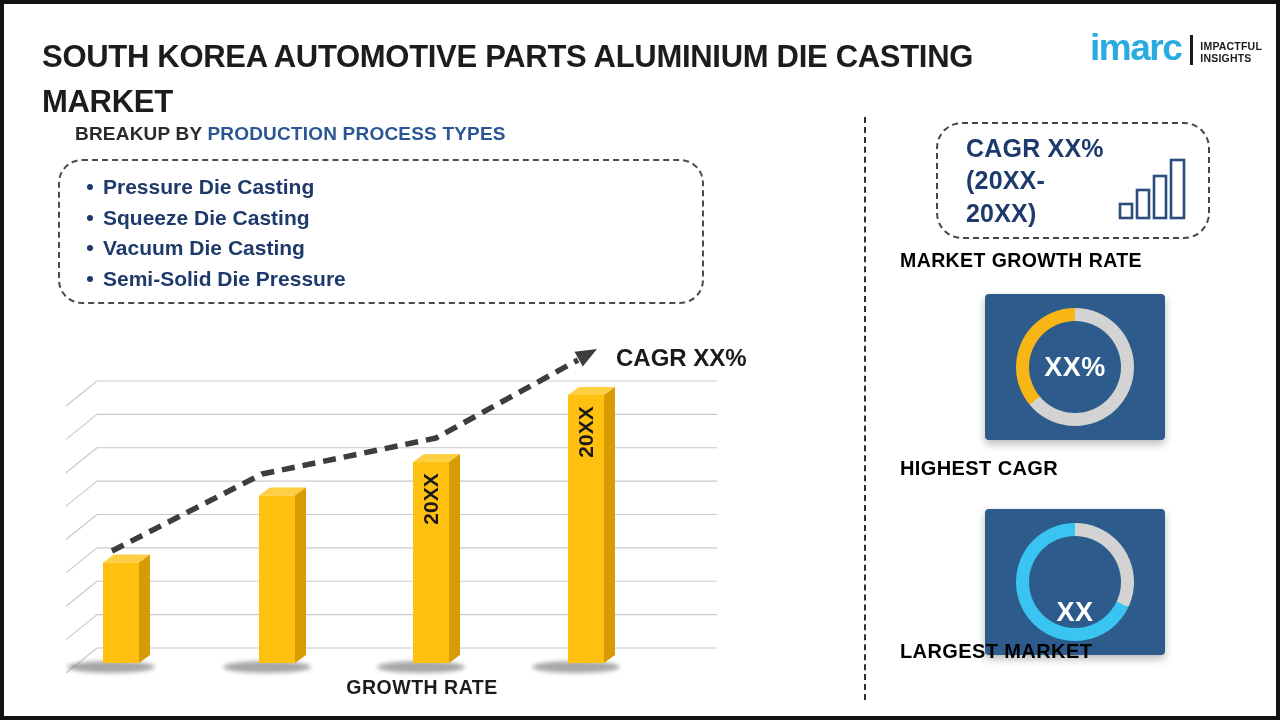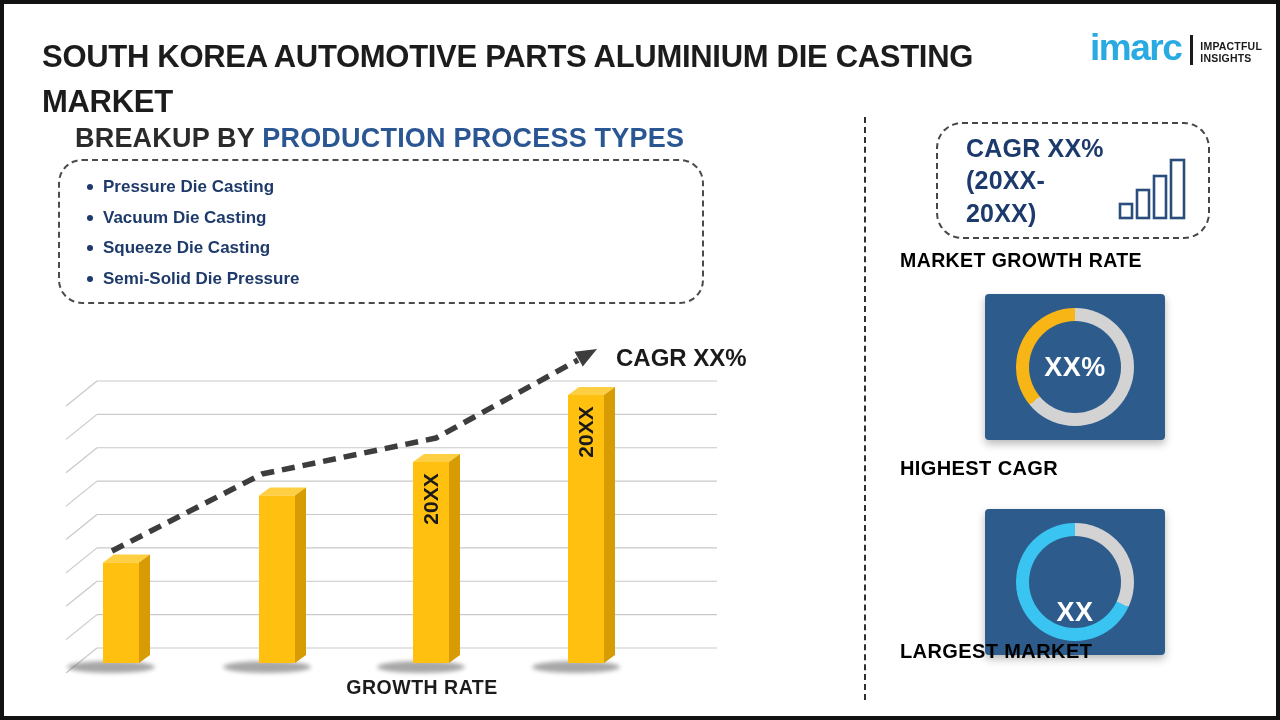--- a/index.html
+++ b/index.html
@@ -11,27 +11,27 @@
   
   .title { left:42px; top:14px; width:1060px; font-size:31px; font-weight:700;
            color:#1c1c1c; line-height:1.44; letter-spacing:-0.3px;margin-top:21px; }
   .logo { right:18px; top:20px; display:flex; align-items:flex-end; }
   .logo-brand { font-size:37px; font-weight:700; color:#29abe2; letter-spacing:-1.5px; line-height:0.9; }
   .logo-sep { width:3px; height:30px; background:#1a1a1a; margin:4px 7px 0 9px; }
   .logo-tagline { font-size:10.5px; font-weight:700; color:#1a1a1a; line-height:1.18;
                   letter-spacing:0.2px; margin-top:20px; }
 
   
-  .breakup-heading { left:75px; top:123px; font-size:27px; font-weight:700; color:#2b2b2b;
+  .breakup-heading { left:75px; top:123px; font-size:19px; font-weight:700; color:#2b2b2b;
                      letter-spacing:0.2px; }
   .breakup-heading .hl { color:#2a5793; }
   .breakup-box { left:58px; top:159px; width:646px; height:145px;
                  border:2px dashed #4b4b4b; border-radius:24px; }
   .breakup-list { list-style:none; margin:11px 0 0 27px; }
-  .breakup-list li { display:flex; align-items:center; gap:10px; font-size:17px;
+  .breakup-list li { display:flex; align-items:center; gap:10px; font-size:21px;
                      font-weight:700; color:#1e3a6b; line-height:30.5px; }
   .bullet-dot { width:6px; height:6px; border-radius:50%; background:#1e3a6b; flex:none; }
 
   
   .chart-svg { left:60px; top:335px; }
   .chart-svg text { font-family:"Liberation Sans", sans-serif; }
 
   
   .divider { left:864px; top:117px; height:583px; width:0; border-left:2px dashed #2f2f2f; }
 
@@ -76,25 +76,25 @@
 <div class="abs breakup-heading"><span>BREAKUP BY </span><span class="hl">PRODUCTION PROCESS TYPES</span></div>
 
 <div class="abs breakup-box">
   <ul class="breakup-list">
     <li>
         <span class="bullet-dot"></span>
         <span>Pressure Die Casting</span>
       </li>
     <li>
         <span class="bullet-dot"></span>
-        <span>Vacuum Die Casting</span>
+        <span>Squeeze Die Casting</span>
       </li>
     <li>
         <span class="bullet-dot"></span>
-        <span>Squeeze Die Casting</span>
+        <span>Vacuum Die Casting</span>
       </li>
     <li>
         <span class="bullet-dot"></span>
         <span>Semi-Solid Die Pressure</span>
       </li>
   </ul>
 </div>
 
 <svg class="abs chart-svg" width="720" height="375" viewBox="0 0 720 375">
   <defs>

